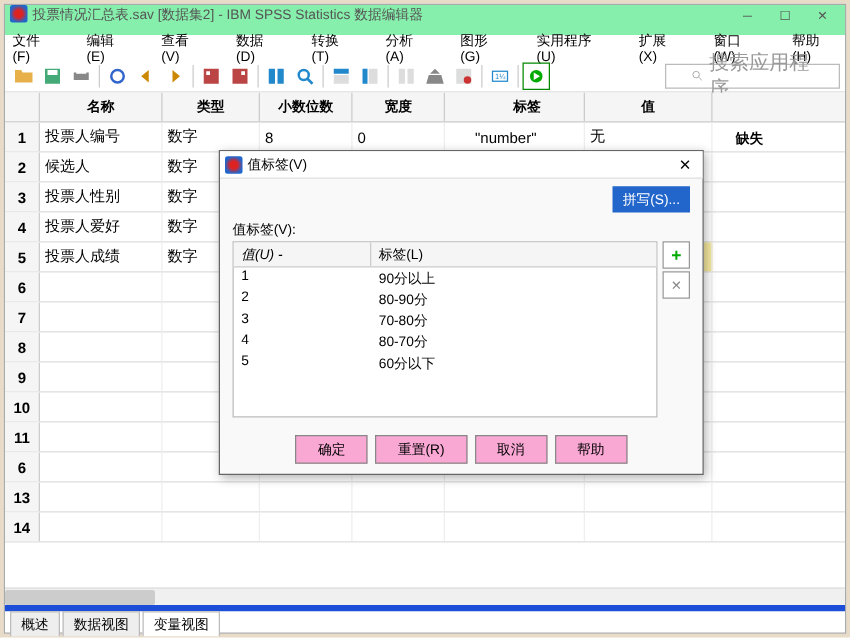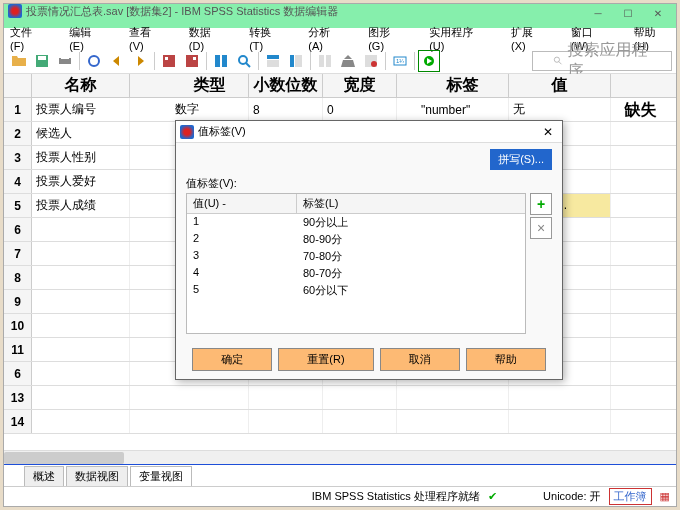--- a/index.html
+++ b/index.html
@@ -10,56 +10,56 @@
 .titlebar .wincontrols { margin-left: auto; display:flex; gap:2px;}
 .titlebar .wincontrols span { width: 28px; height: 18px; display:flex; align-items:center; justify-content:center; font-size:10px; color:#555;}
 .menubar { height: 20px; display: flex; align-items: center; padding: 0 2px; font-size: 11px; gap: 16px; }
 .menubar span { padding: 2px 4px; }
 .toolbar { height: 26px; display: flex; align-items: center; padding: 2px 4px; gap: 1px; border-bottom:1px solid #ddd;}
 .toolbar .tbtn { width: 22px; height: 22px; border:1px solid transparent; display:flex; align-items:center; justify-content:center; font-size:12px;}
 .toolbar .tbtn svg{width:16px;height:16px;}
 .toolbar .sep{width:1px;height:18px;background:#ccc;margin:0 2px;}
 .toolbar .search { margin-left:auto; border:1px solid #bbb; height:20px; width:140px; font-size:16px; padding:0 20px; color:#999; display:flex; align-items:center; gap:4px;}
 .grid-area { flex:1; overflow:hidden; display:flex; flex-direction:column; }
-.grid-header { display:flex; background:#f5f5f5; border-bottom:1px solid #ccc; height:24px; font-size:16px; font-weight:bold;}
+.grid-header { display:flex; background:#f5f5f5; border-bottom:1px solid #ccc; height:24px; font-size:11px; font-weight:bold;}
 .grid-header .rowhdr{width:28px; border-right:1px solid #ccc;}
 .grid-header .col{border-right:1px solid #ccc; display:flex; align-items:center; justify-content:center;}
 .grid-body{flex:1; overflow:hidden;}
 .grid-row{display:flex; height:24px; border-bottom:1px solid #ddd; font-size:12px;}
 .grid-row .rowhdr{width:28px; background:#f5f5f5; border-right:1px solid #ccc; display:flex; align-items:center; justify-content:center; font-weight:bold;}
 .grid-row .cell{border-right:1px solid #eee; display:flex; align-items:center; padding:0 4px; overflow:hidden; white-space:nowrap;}
-.c-name{width:98px;} .c-type{width:78px;margin-left:41px;} .c-width{width:74px;} .c-dec{width:74px;} .c-label{width:92px;margin-left:20px;} .c-val{width:102px;} .c-miss{width:60px;margin-top:36px;}
+.c-name{width:98px;} .c-type{width:78px;} .c-width{width:74px;} .c-dec{width:74px;} .c-label{width:92px;margin-left:20px;} .c-val{width:102px;} .c-miss{width:60px;margin-top:36px;}
 .selcell{background:#f7e9a0;}
-.bottom-tabs{height:22px; display:flex; align-items:flex-end; font-size:11px; padding:0 20px; gap:2px; border-top:1px solid #1d4ed8;}
+.bottom-tabs{height:22px; display:flex; align-items:flex-start; font-size:11px; padding:0 4px; gap:2px; border-top:5px solid #1d4ed8;}
 .bottom-tabs .tab{padding:2px 8px; border:1px solid #bbb; border-bottom:none; background:#eee;}
 .bottom-tabs .tab.active{background:#fff;}
 .statusbar{height:20px; display:flex; align-items:center; font-size:11px; padding:0 6px; gap:8px; border-top:1px solid #ccc;}
 .statusbar .right{margin-left:auto; display:flex; gap:8px; align-items:center;}
 .scrollbar-h{height:14px; background:#f0f0f0; border-top:1px solid #ddd; position:relative;}
 .scrollbar-h .thumb{position:absolute; left:0; width:120px; height:12px; top:1px; background:#ccc; border-radius:2px;}
 
 .dialog{position:absolute; left:175px; top:120px; width:388px; height:260px; background:#f9f9f9; border:1px solid #666; box-shadow:2px 2px 8px rgba(0,0,0,.3); display:flex; flex-direction:column; font-size:11px;}
 .dialog .dtitle{height:22px; background:#fff; display:flex; align-items:center; padding:0 4px; border-bottom:1px solid #ddd;}
 .dialog .dtitle .dicon{width:14px;height:14px; background:radial-gradient(circle,#d22 30%,#26c 70%); border-radius:2px; margin-right:4px;}
 .dialog .dtitle .close{margin-left:auto; width:20px; text-align:center; font-size:12px;}
 .dialog .dbody{flex:1; padding:6px 10px; display:flex; flex-direction:column;}
 .dialog .spell-btn{align-self:flex-end; background:#2266cc; color:#fff; border:none; padding:3px 8px; font-size:11px; margin-bottom:6px;}
 .dialog .lbl{font-size:11px; margin-bottom:2px;}
 .dialog .listarea{display:flex; gap:4px; flex:1;}
 .dialog .list{flex:1; border:1px solid #bbb; background:#fff; font-size:11px;}
 .dialog .list .hdr{display:flex; border-bottom:1px solid #ccc; background:#f5f5f5;}
 .dialog .list .hdr span{padding:2px 6px;}
-.dialog .list .hdr .h1{width:110px; border-right:1px solid #ccc;}
+.dialog .list .hdr .h1{width:110px; border-right:1px solid #ccc;font-style:italic;}
 .dialog .list .row{display:flex;}
 .dialog .list .row span{padding:1px 6px;}
 .dialog .list .row .c1{width:110px;}
 .dialog .sidebtns{display:flex; flex-direction:column; gap:2px;}
 .dialog .sidebtns button{width:22px; height:22px; border:1px solid #999; background:#fff; font-size:14px; display:flex; align-items:center; justify-content:center;}
 .dialog .dbuttons{display:flex; justify-content:center; gap:6px; padding:8px;}
-.dialog .dbuttons button{padding:3px 28px; font-size:11px; border:1px solid #888; background:#fdba74;}
+.dialog .dbuttons button{padding:3px 17px; font-size:11px; border:1px solid #888; background:#f9a8d4;}
 </style>
 </head>
 <body>
 
 <div class="window">
   <div class="titlebar">
     <span class="appicon"></span>
     <span>投票情况汇总表.sav [数据集2] - IBM SPSS Statistics 数据编辑器</span>
     <div class="wincontrols">
       <span>─</span>
@@ -349,30 +349,20 @@
       </div>
     <div class="scrollbar-h">
         <div class="thumb"></div>
       </div>
   </div>
 
   <div class="bottom-tabs">
     <div class="tab">概述</div>
     <div class="tab">数据视图</div>
     <div class="tab active">变量视图</div>
-  </div>
-  <div class="statusbar">
-    <div class="right">
-      <span>IBM SPSS Statistics 处理程序就绪</span>
-      <span style="color:#0a0">✔</span>
-      <span style="width:30px"></span>
-      <span>Unicode: 开</span>
-      <span style="border:1px solid #c33;padding:0 4px;color:#36c">工作簿</span>
-      <span style="color:#c33">▦</span>
-    </div>
   </div>
 </div>
 
 <div class="dialog">
   <div class="dtitle">
     <span class="dicon"></span>
     <span>值标签(V)</span>
     <span class="close">✕</span>
   </div>
   <div class="dbody">

